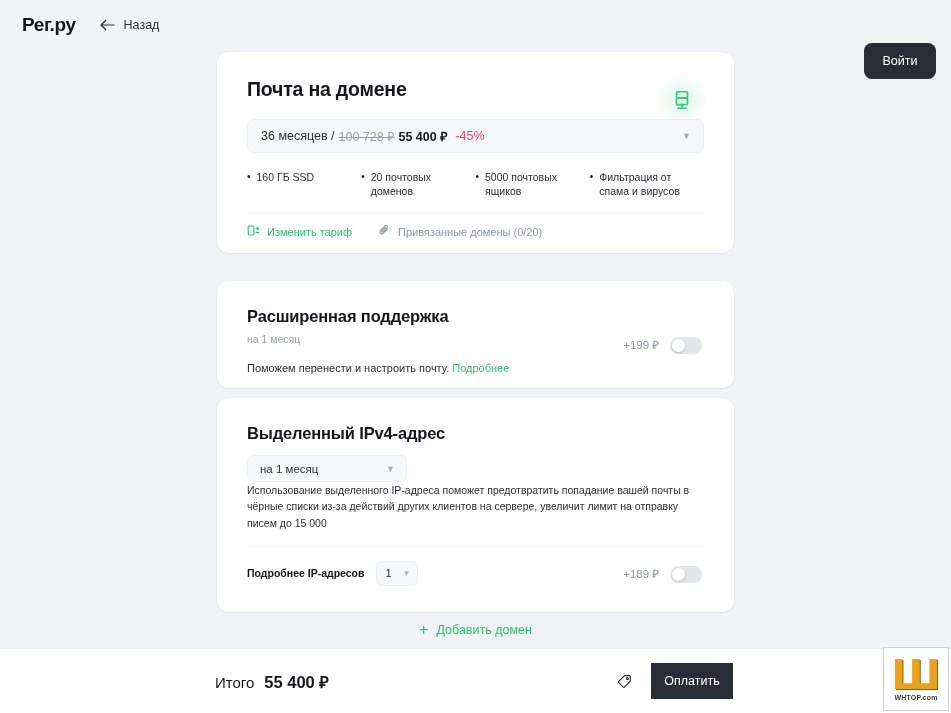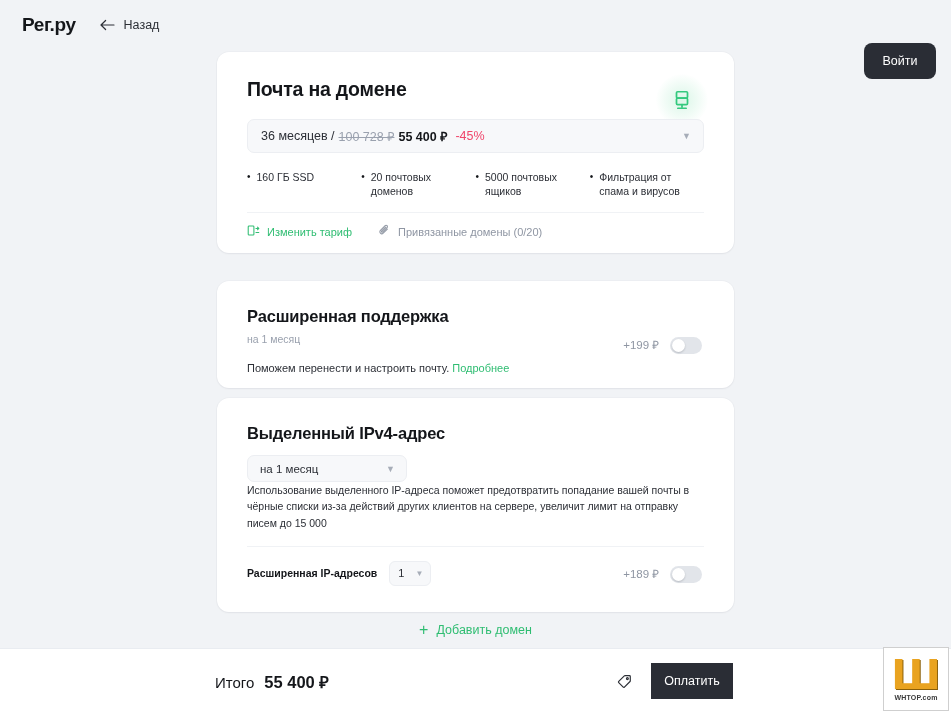--- a/index.html
+++ b/index.html
@@ -299,21 +299,21 @@
         </div>
 
         <div class="mini-select">
           <span>на 1 месяц</span>
           <span class="caret">▼</span>
         </div>
 
         <div class="ipv4-desc">Использование выделенного IP-адреса поможет предотвратить попадание вашей почты в чёрные списки из-за действий других клиентов на сервере, увеличит лимит на отправку писем до 15 000</div>
 
         <div class="qty-row">
-          <span class="qty-label">Расширенная IP-адресов</span>
+          <span class="qty-label">Подробнее IP-адресов</span>
           <div class="qty-select">
             <span>1</span>
             <span class="caret">▼</span>
           </div>
         </div>
       </div>
     </div>
 
     <div class="add-domain">
       <span class="plus-icon">+</span>

